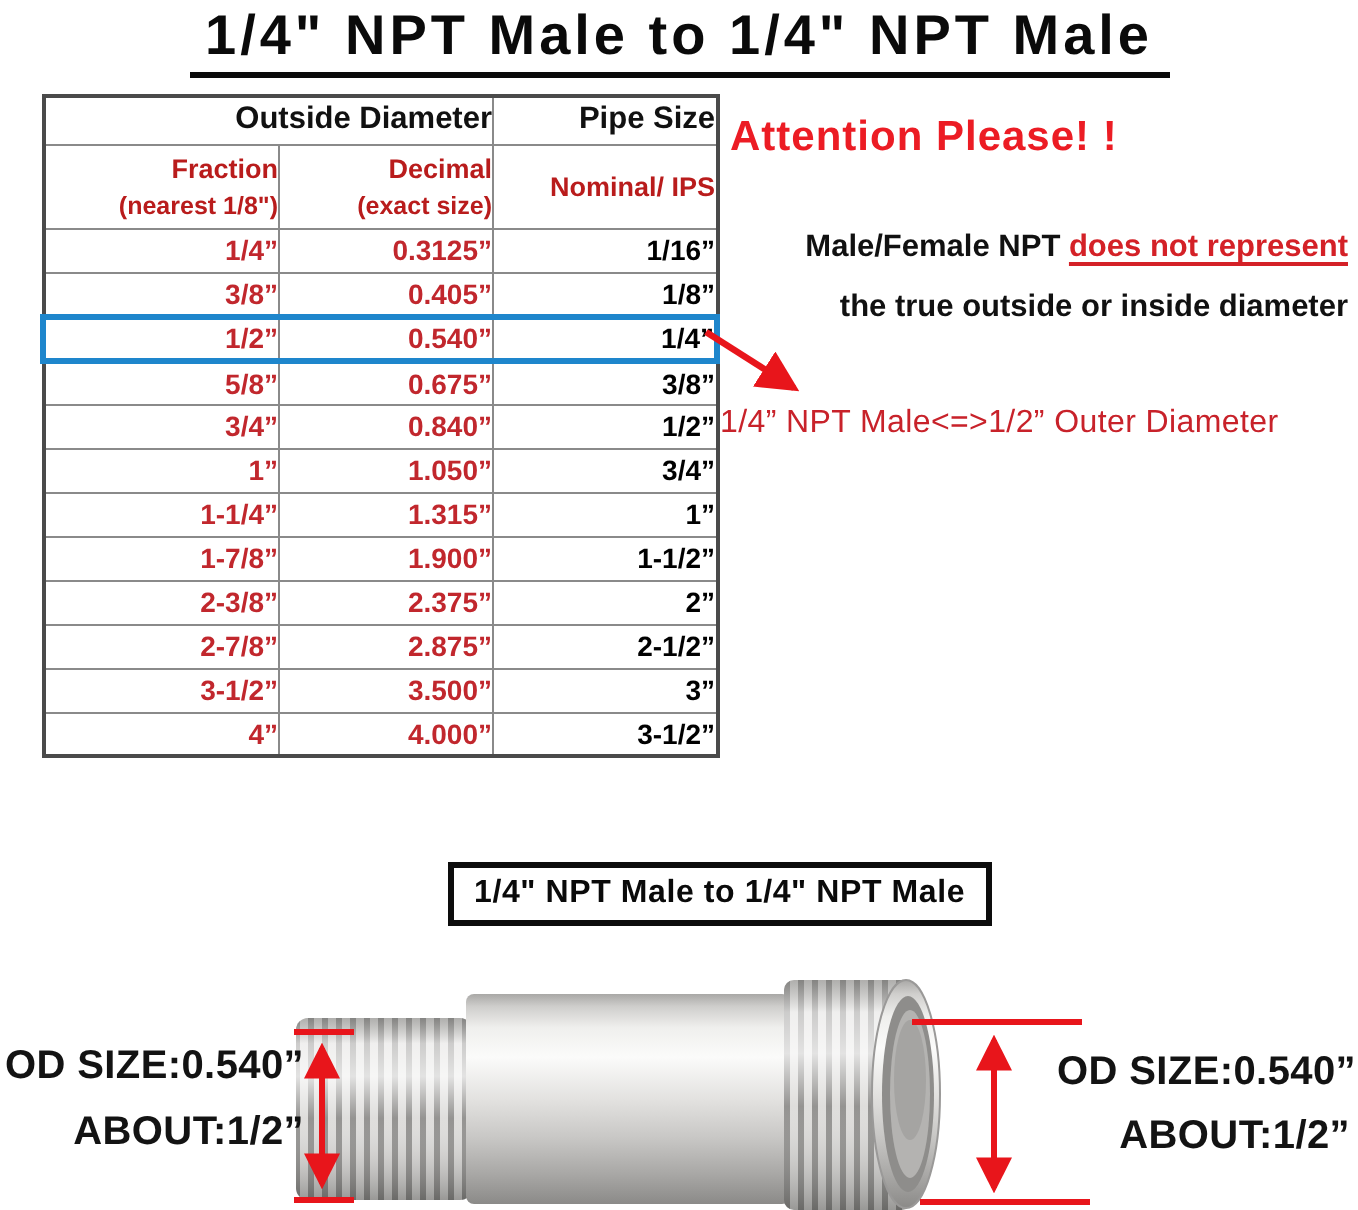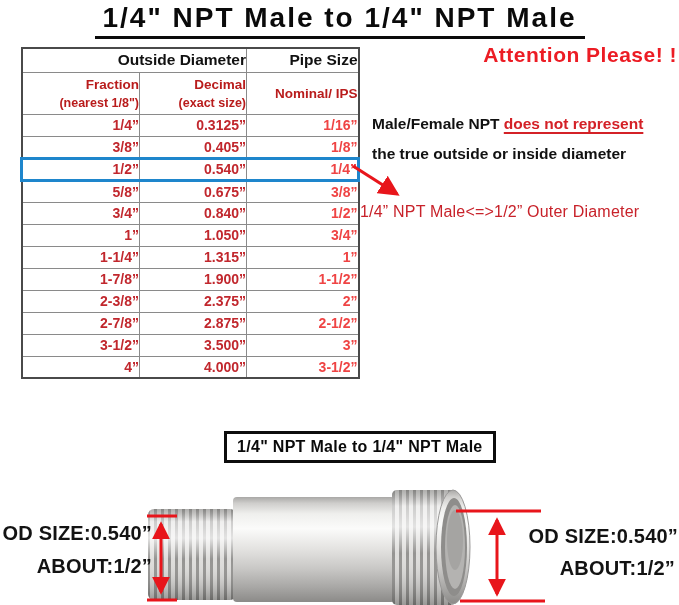--- a/index.html
+++ b/index.html
@@ -28,33 +28,33 @@
   table.size-table th, table.size-table td{
     border:1px solid #8a8a8a;padding:0;text-align:right;vertical-align:middle;
   }
   .hdr-main{height:24px;font-size:15.5px;font-weight:bold;color:#111;}
   .hdr-sub{height:42px;font-weight:normal;color:#b91c1c;}
   .hdr-sub .l1{font-size:13.5px;line-height:19px;}
   .hdr-sub .l2{font-size:12.5px;line-height:18px;}
   tbody.rows tr{height:22px;}
   tbody.rows td{font-size:14px;font-weight:bold;}
   td.c-red{color:var(--table_red);}
-  td.c-blk{color:#ef4444;}
+  td.c-blk{color:#000000;}
   tr.highlight td{border-top:3px solid var(--highlight_blue);border-bottom:3px solid var(--highlight_blue);}
   tr.highlight td:first-child{border-left:3px solid var(--highlight_blue);}
   tr.highlight td:last-child{border-right:3px solid var(--highlight_blue);}
 
   
   .attention-heading{
-    left:365px;top:43px;width:312px;text-align:right;
+    left:365px;top:57px;width:312px;text-align:left;
     font-size:21px;font-weight:bold;color:var(--attention_red);letter-spacing:0.5px;
     white-space:nowrap;
   }
   .att-par{left:372px;top:109px;width:302px;font-size:15.5px;font-weight:bold;color:#111;}
-  .att-line{line-height:30px;white-space:nowrap;}
+  .att-line{line-height:30px;white-space:nowrap;text-align:right;}
   .red-underline{
     color:#d42127;text-decoration:underline;
     text-decoration-color:#d42127;text-decoration-thickness:2px;text-underline-offset:3px;
   }
   .conclusion{
     left:360px;top:203px;font-size:16px;font-weight:normal;color:var(--deep_red);
     white-space:nowrap;letter-spacing:0.2px;
   }
 
   

